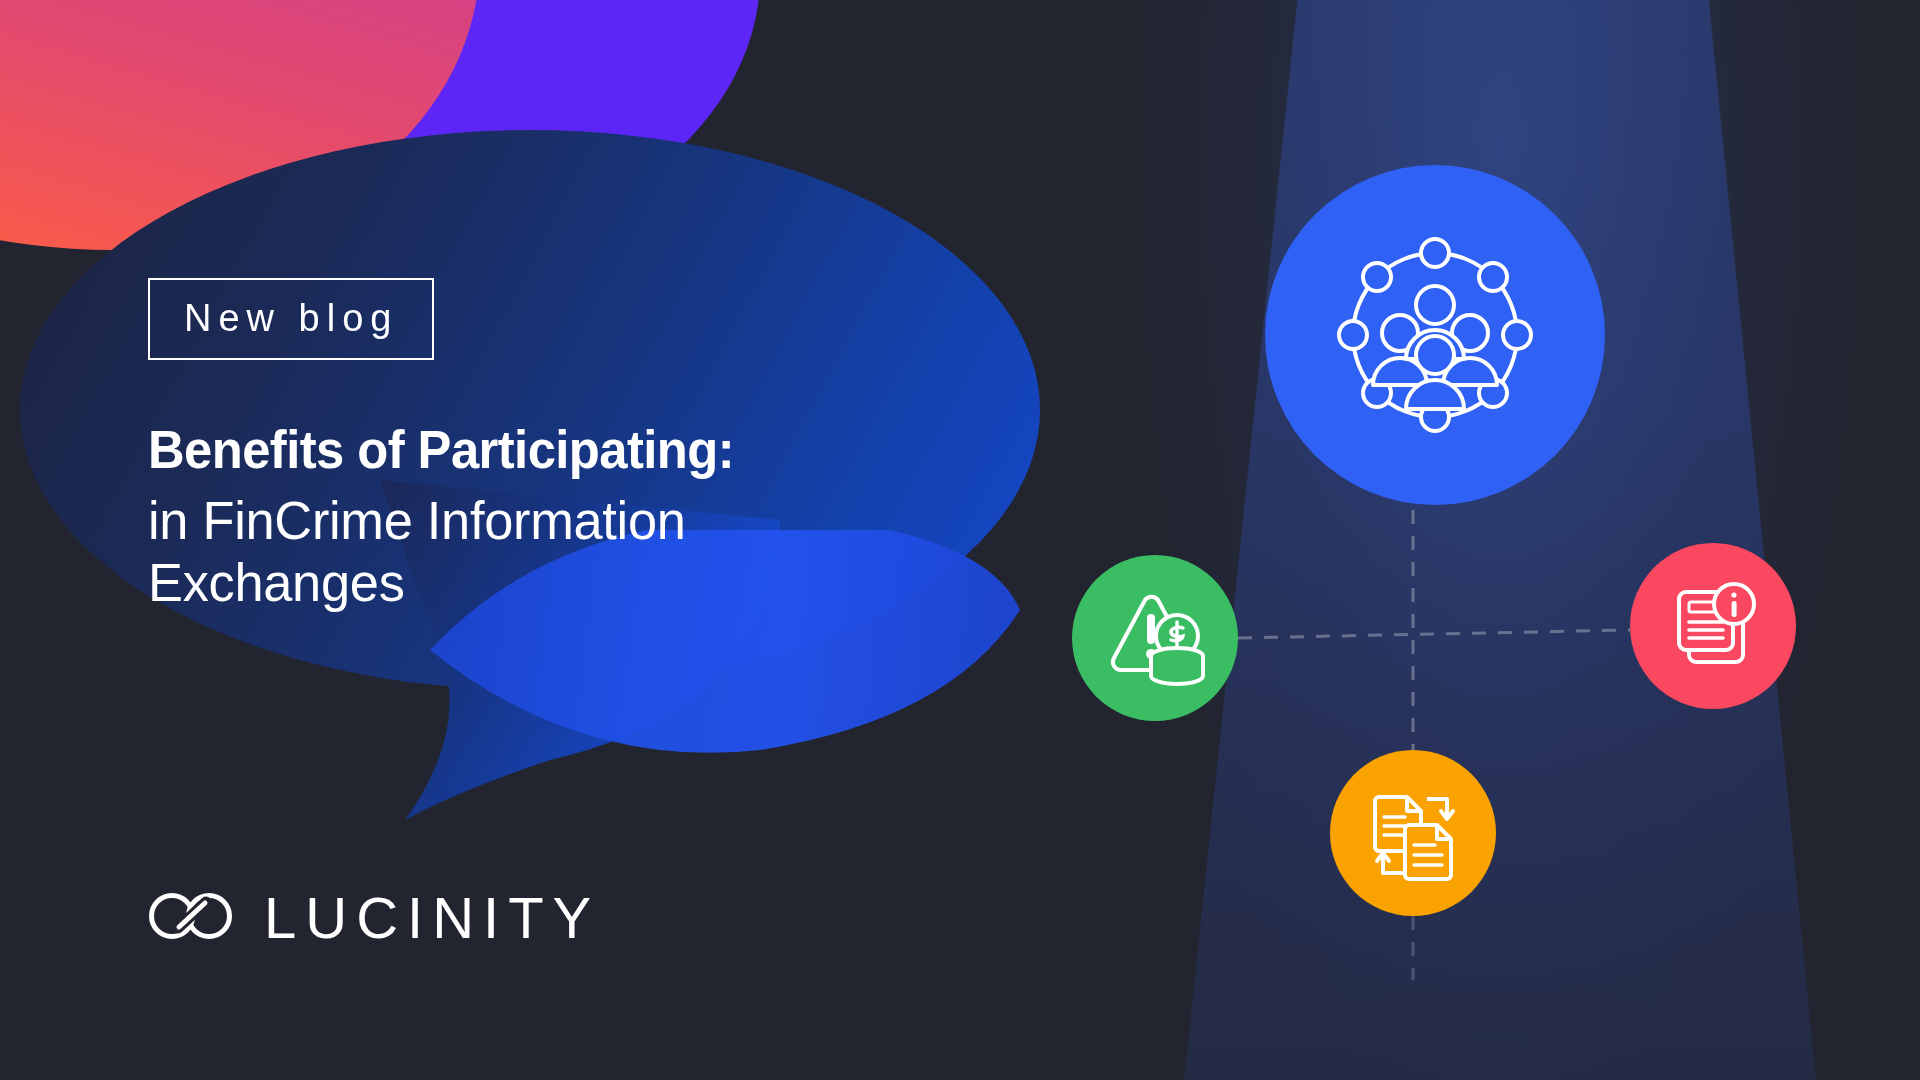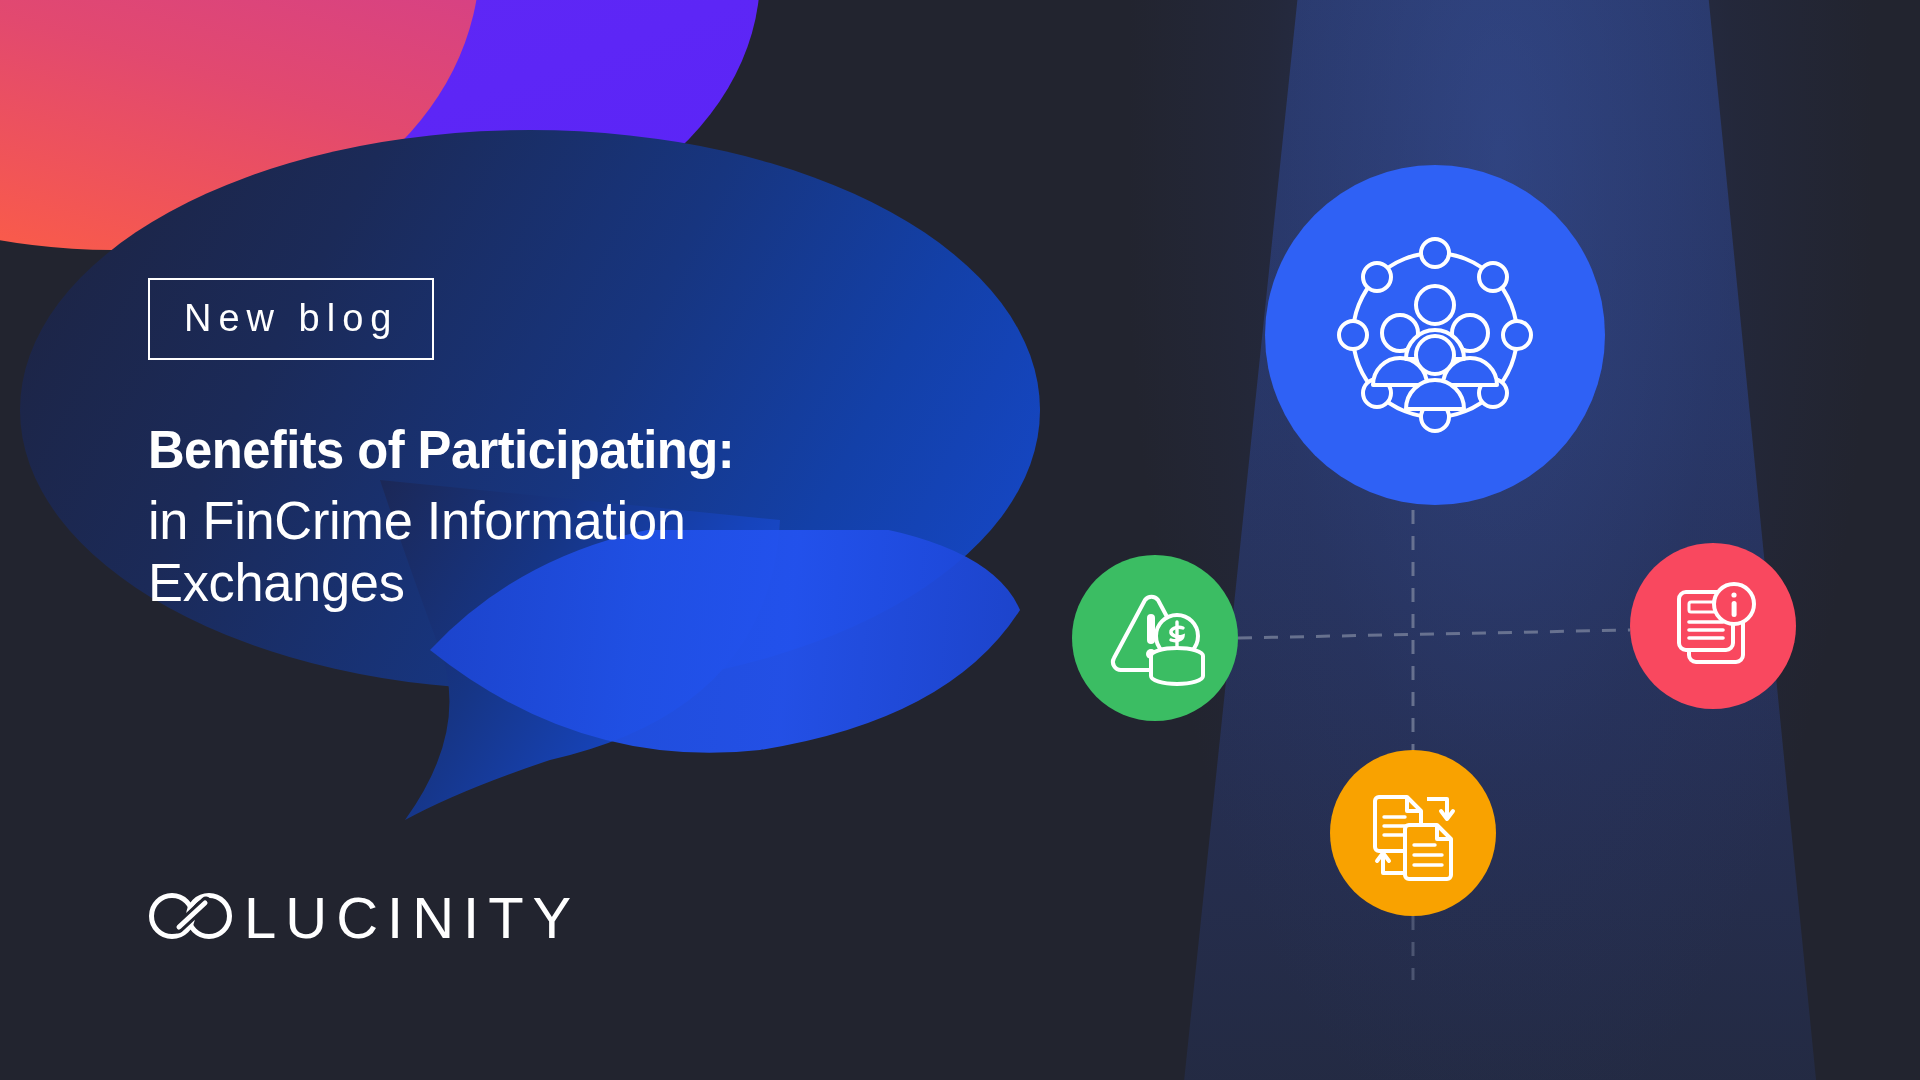--- a/index.html
+++ b/index.html
@@ -148,21 +148,21 @@
   }
   .subhead-line { display: block; }
 
   
   .logo {
     position: absolute;
     left: 148px;
     top: 888px;
     display: flex;
     align-items: center;
-    gap: 10px;
+    gap: 30px;
   }
   .logo-mark { display: block; }
   .logo-text {
     color: #ffffff;
     font-size: 58px;
     font-weight: 400;
     letter-spacing: 9px;
     line-height: 1;
     font-family: "Liberation Sans", sans-serif;
   }

